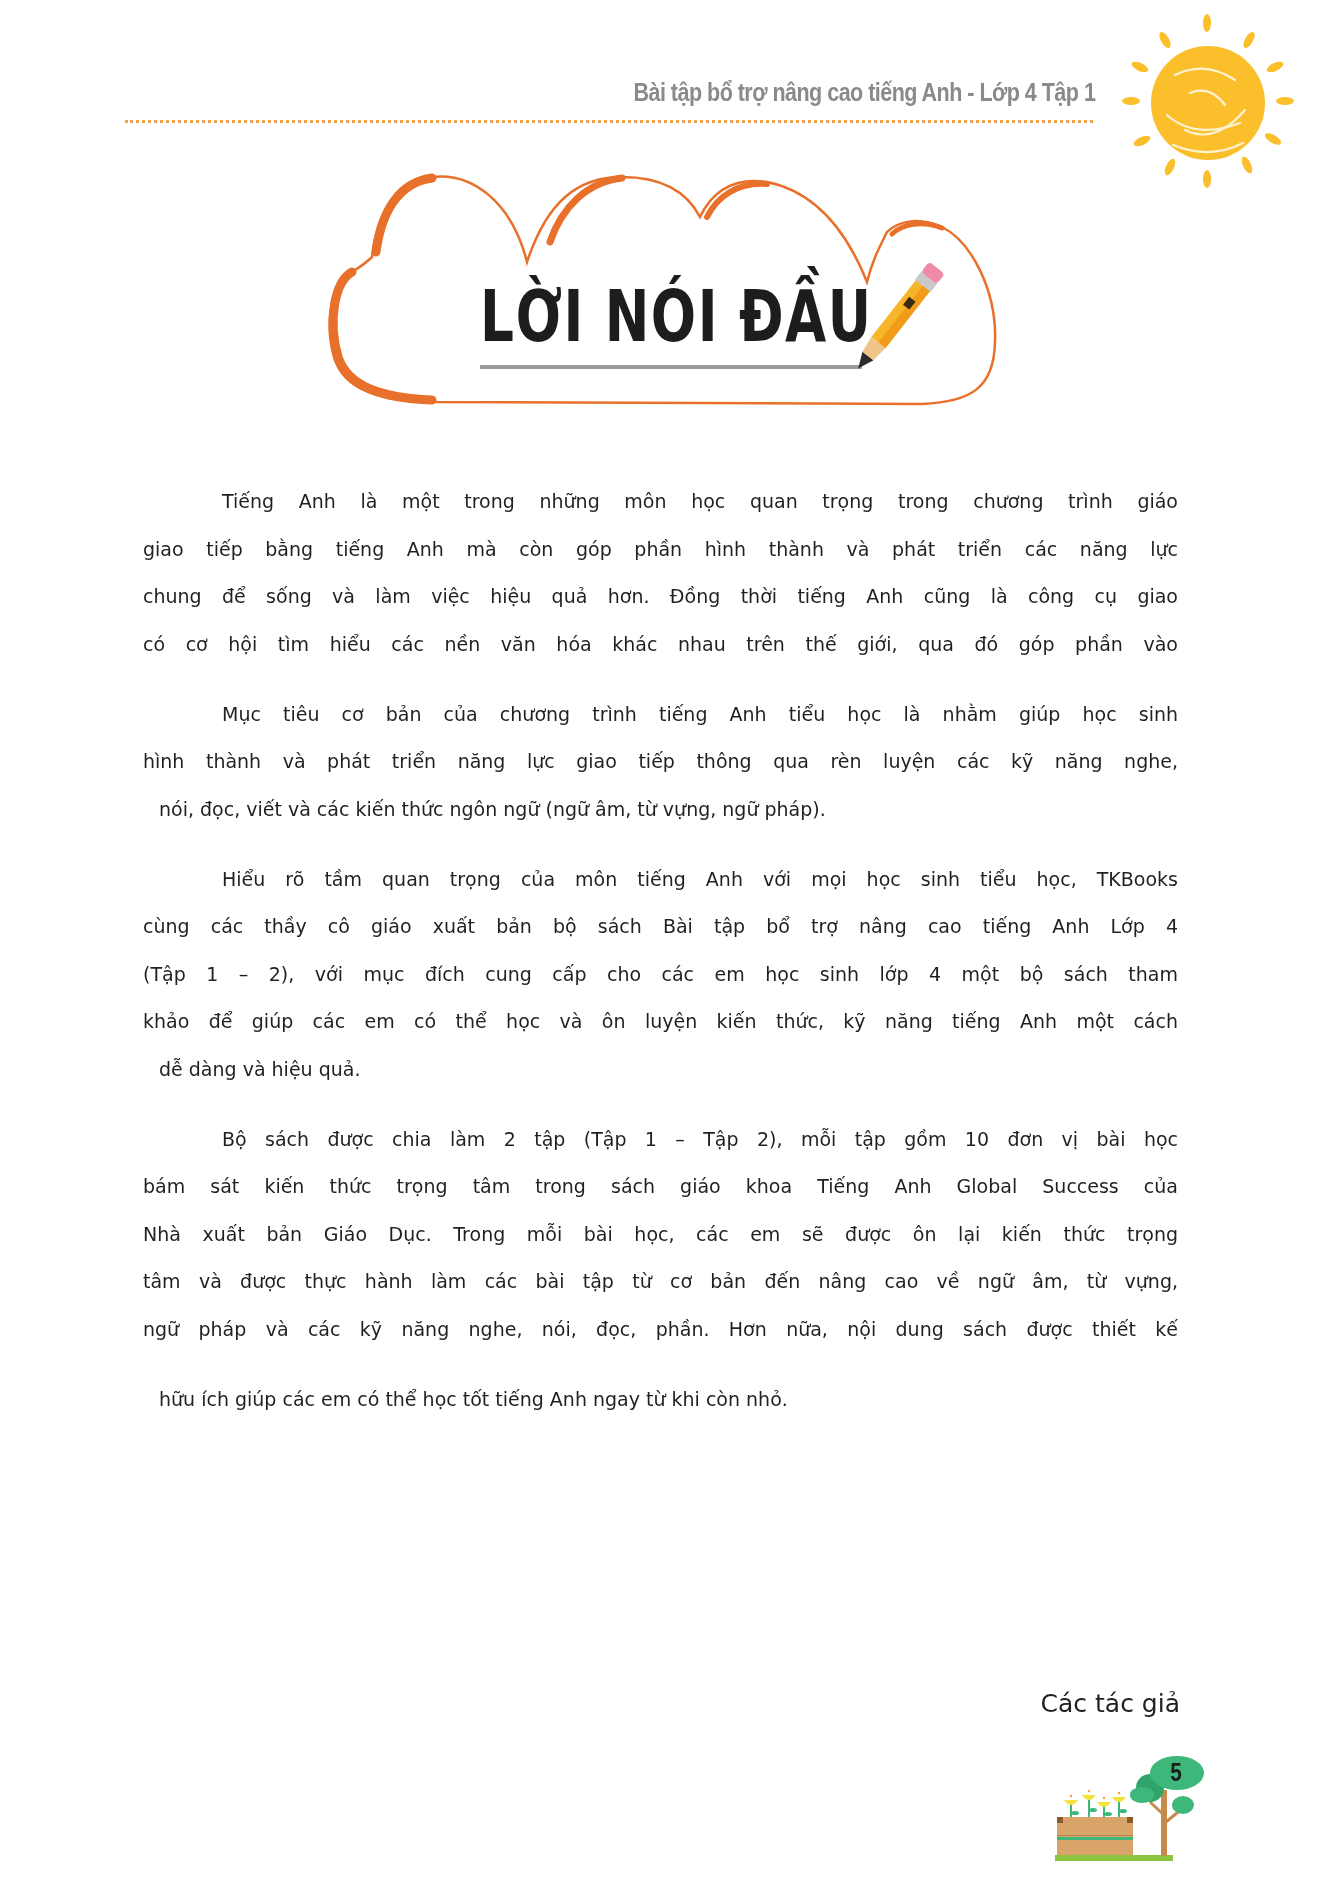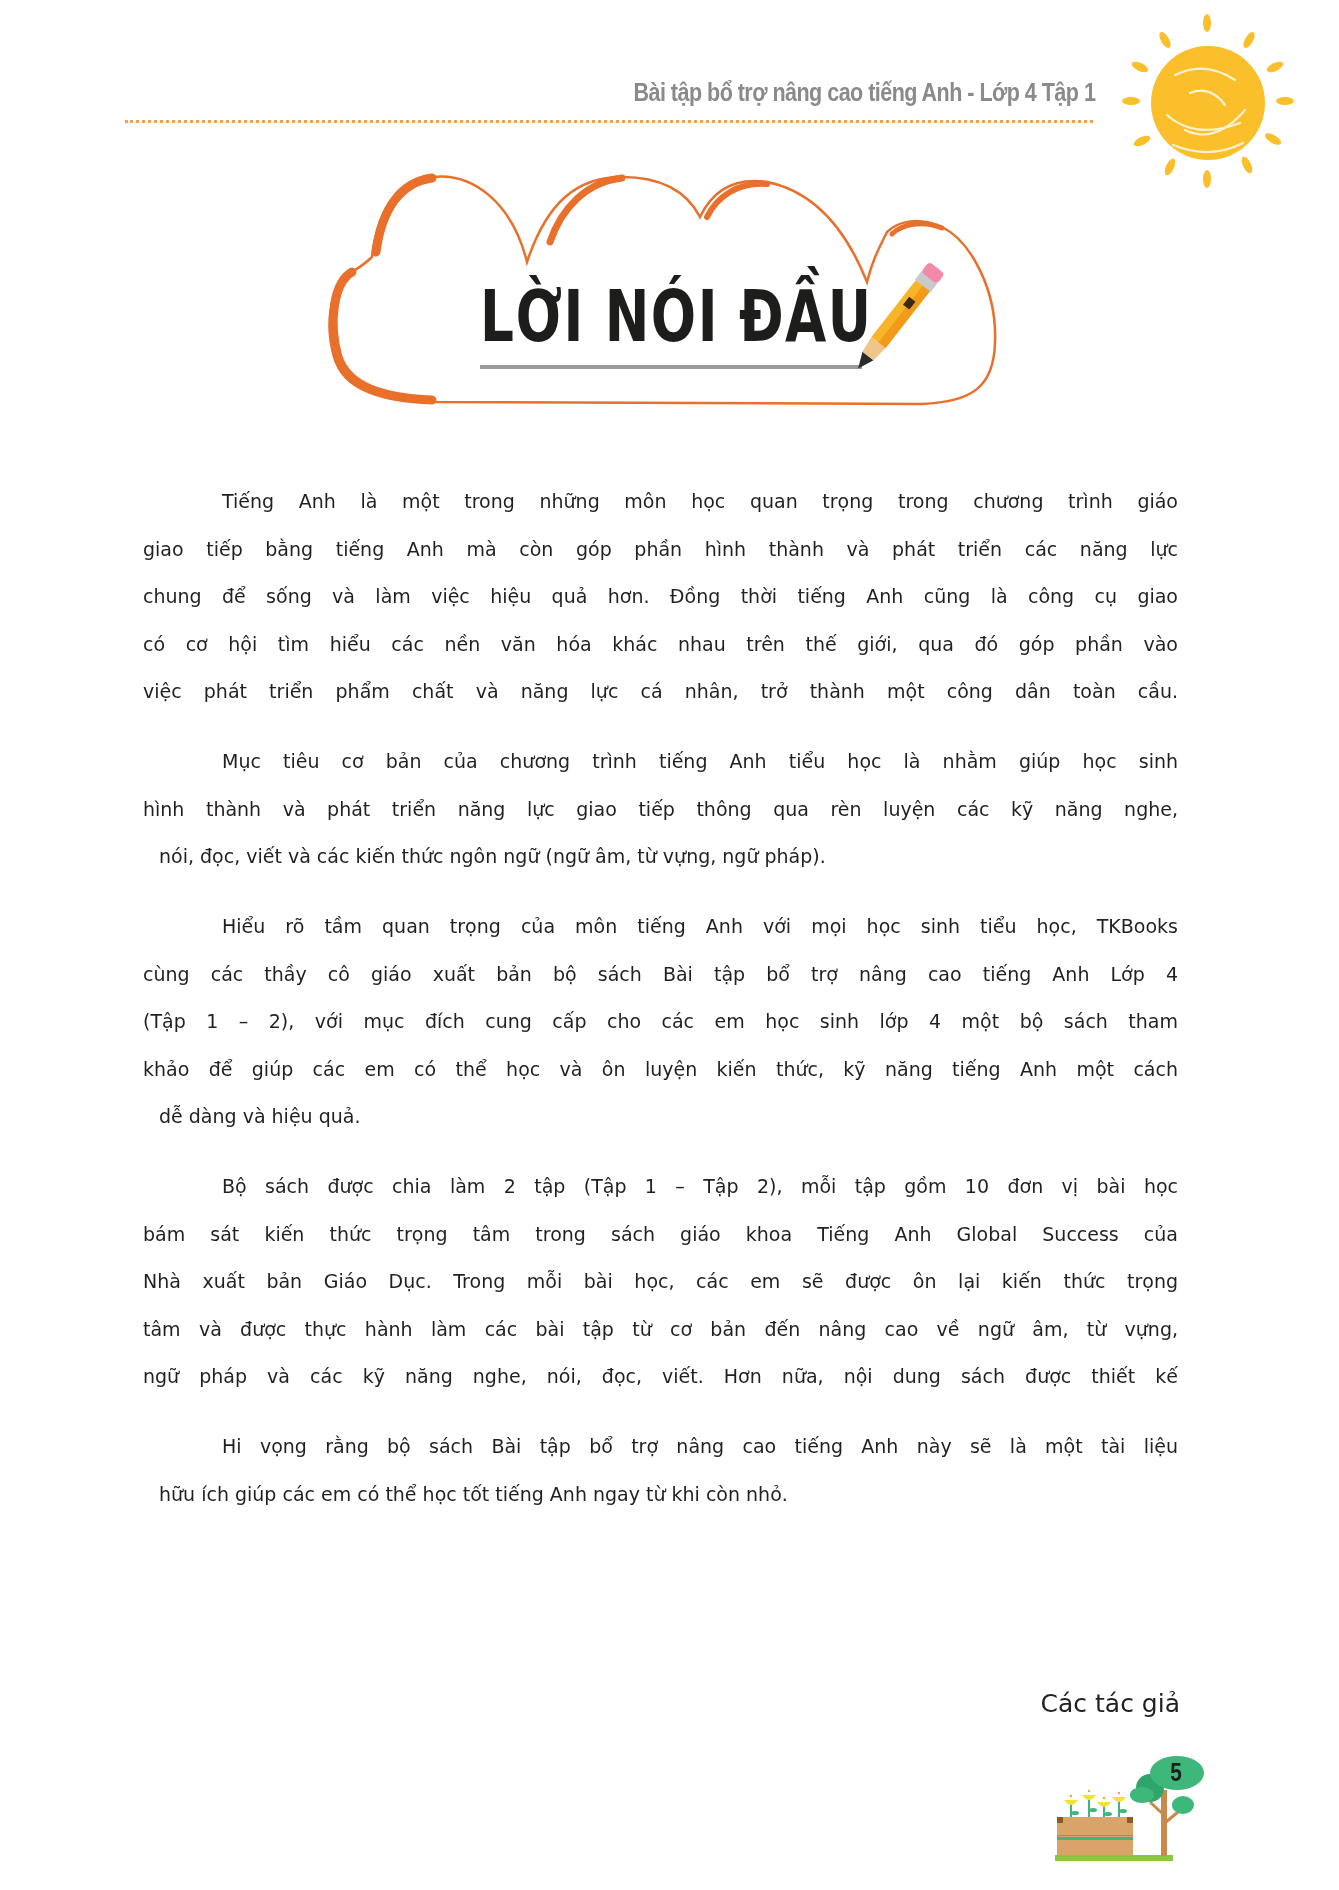--- a/index.html
+++ b/index.html
@@ -95,43 +95,41 @@
     <rect x="40" y="0" width="20" height="13" rx="4" fill="#f08aa8"></rect>
   </g>
 </svg>
 
 <div class="body-text">
   <div class="para">
     <span class="line indent">Tiếng Anh là một trong những môn học quan trọng trong chương trình giáo</span>
     <span class="line">giao tiếp bằng tiếng Anh mà còn góp phần hình thành và phát triển các năng lực</span>
     <span class="line">chung để sống và làm việc hiệu quả hơn. Đồng thời tiếng Anh cũng là công cụ giao</span>
     <span class="line">có cơ hội tìm hiểu các nền văn hóa khác nhau trên thế giới, qua đó góp phần vào</span>
-    <span class="line">việc phát triển phẩm chất và năng lực cá nhân, trở thành một công dân toàn cầu.</span>
   </div>
   <div class="para">
     <span class="line indent">Mục tiêu cơ bản của chương trình tiếng Anh tiểu học là nhằm giúp học sinh</span>
     <span class="line">hình thành và phát triển năng lực giao tiếp thông qua rèn luyện các kỹ năng nghe,</span>
     <span class="line last">nói, đọc, viết và các kiến thức ngôn ngữ (ngữ âm, từ vựng, ngữ pháp).</span>
   </div>
   <div class="para">
     <span class="line indent">Hiểu rõ tầm quan trọng của môn tiếng Anh với mọi học sinh tiểu học, TKBooks</span>
     <span class="line">cùng các thầy cô giáo xuất bản bộ sách Bài tập bổ trợ nâng cao tiếng Anh Lớp 4</span>
     <span class="line">(Tập 1 – 2), với mục đích cung cấp cho các em học sinh lớp 4 một bộ sách tham</span>
     <span class="line">khảo để giúp các em có thể học và ôn luyện kiến thức, kỹ năng tiếng Anh một cách</span>
     <span class="line last">dễ dàng và hiệu quả.</span>
   </div>
   <div class="para">
     <span class="line indent">Bộ sách được chia làm 2 tập (Tập 1 – Tập 2), mỗi tập gồm 10 đơn vị bài học</span>
     <span class="line">bám sát kiến thức trọng tâm trong sách giáo khoa Tiếng Anh Global Success của</span>
     <span class="line">Nhà xuất bản Giáo Dục. Trong mỗi bài học, các em sẽ được ôn lại kiến thức trọng</span>
     <span class="line">tâm và được thực hành làm các bài tập từ cơ bản đến nâng cao về ngữ âm, từ vựng,</span>
-    <span class="line">ngữ pháp và các kỹ năng nghe, nói, đọc, viết. Hơn nữa, nội dung sách được thiết kế</span>
+    <span class="line">ngữ pháp và các kỹ năng nghe, nói, đọc, phần. Hơn nữa, nội dung sách được thiết kế</span>
   </div>
   <div class="para">
-    <span class="line indent">Hi vọng rằng bộ sách Bài tập bổ trợ nâng cao tiếng Anh này sẽ là một tài liệu</span>
     <span class="line last">hữu ích giúp các em có thể học tốt tiếng Anh ngay từ khi còn nhỏ.</span>
   </div>
 </div>
 
 <div class="signature">Các tác giả</div>
 
 <svg class="footer-art" viewBox="0 0 200 130">
   <g>
     <rect x="5" y="115" width="118" height="6" fill="#8cc63f"></rect>
     <g fill="#3db77a">

